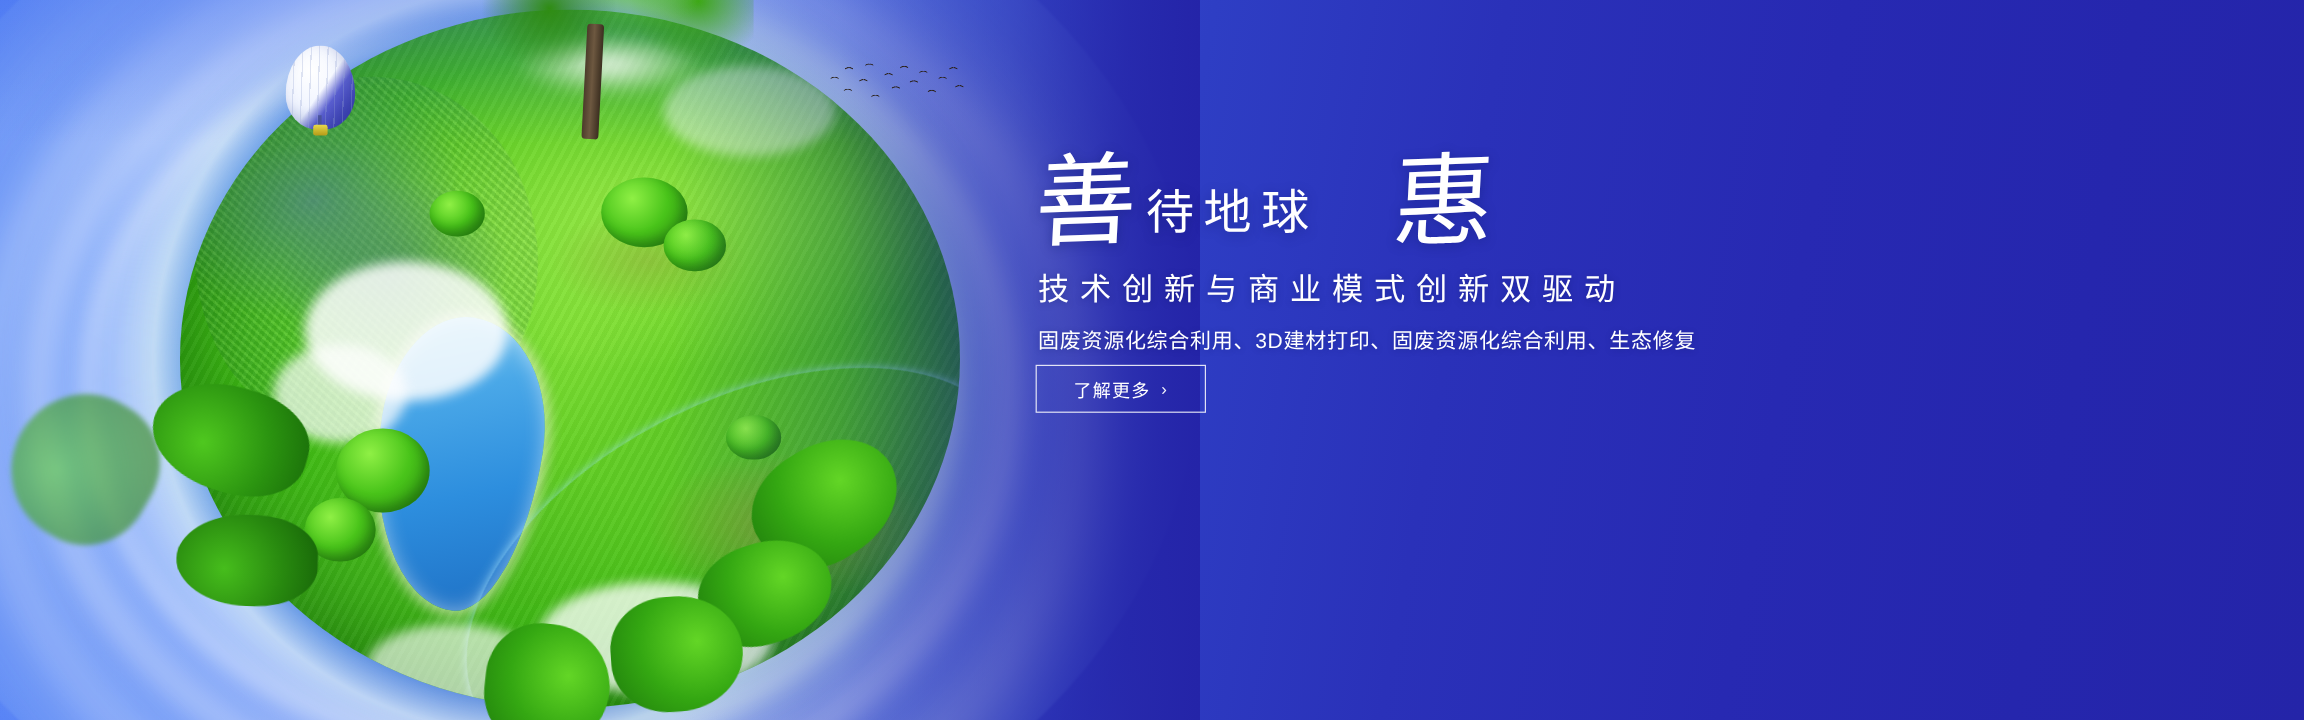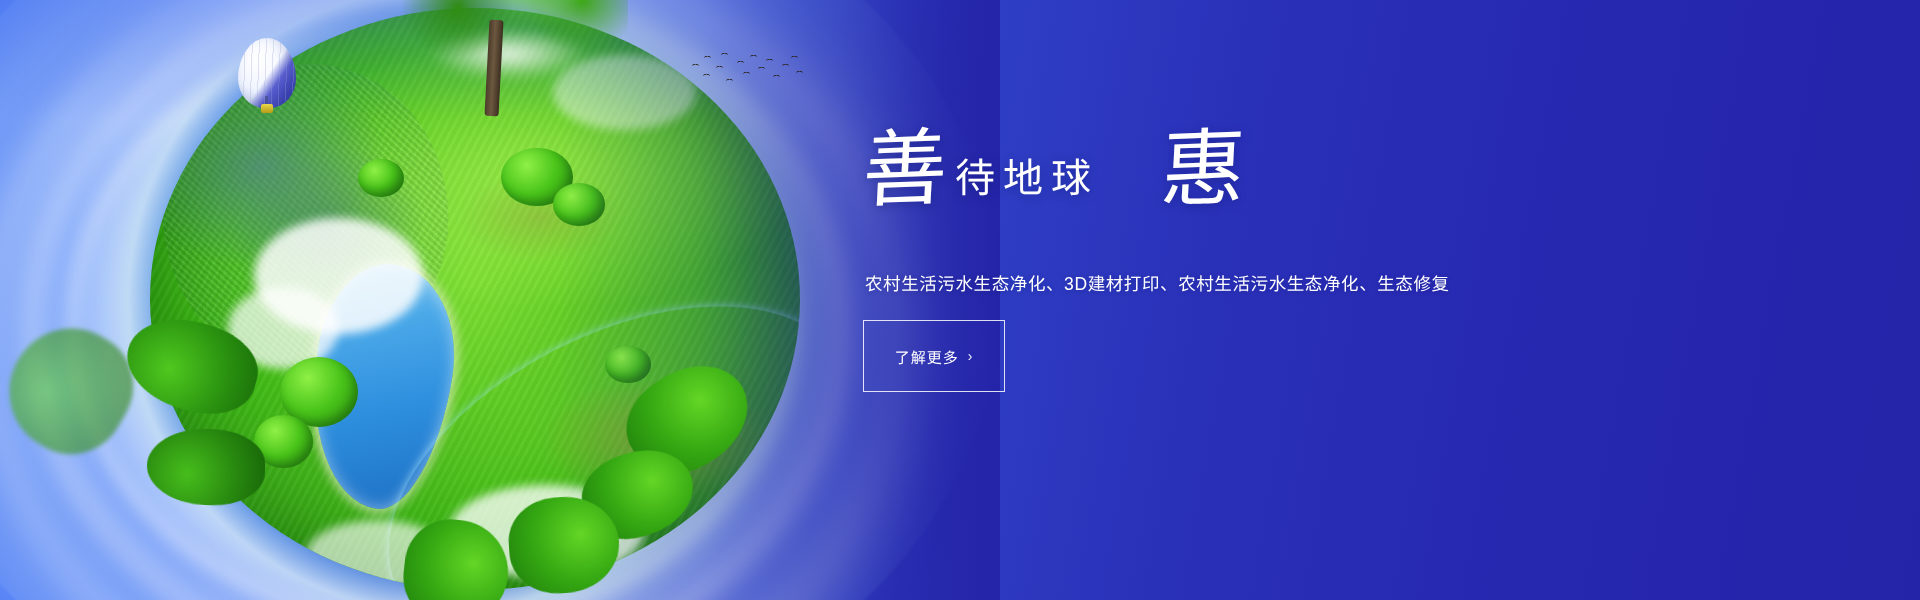--- a/index.html
+++ b/index.html
@@ -236,23 +236,23 @@
     font-family:"Liberation Sans","DejaVu Sans",sans-serif;
     text-shadow:0 1px 6px rgba(10,20,90,.35);white-space:nowrap;
   }
   .desc{
     position:absolute;left:2px;top:272px;
     font-size:17.5px;line-height:1.4;color:#fff;letter-spacing:.6px;
     font-family:"Liberation Sans","DejaVu Sans",sans-serif;
     text-shadow:0 1px 5px rgba(10,20,90,.30);white-space:nowrap;
   }
   .cta{
-    position:absolute;left:0;top:320px;
+    position:absolute;left:0;top:304px;
     display:inline-flex;align-items:center;justify-content:center;gap:9px;
-    width:116px;height:38px;padding:16px 12px;
+    width:116px;height:38px;padding:0 12px;
     border:1px solid rgba(255,255,255,.85);
     background:transparent;color:#fff;
     font-size:15px;letter-spacing:1px;
     font-family:"Liberation Sans","DejaVu Sans",sans-serif;
     cursor:pointer;box-sizing:content-box;text-align:center;
   }
   .cta-arrow{font-size:14px;line-height:1;opacity:.95;}
 </style>
 </head>
 <body>
@@ -335,22 +335,23 @@
 
   <div class="content">
 
     <div class="headline">
       <span class="hl-big">善</span>
       <span class="hl-small">待地球</span>
       <span class="hl-gap"></span>
       <span class="hl-big">惠</span>
     </div>
 
-
-    <div class="desc">农村生活污水生态净化、3D建材打印、农村生活污水生态净化、生态修复</div>
+    <div class="subtitle">技术创新与商业模式创新双驱动</div>
+
+    <div class="desc">固废资源化综合利用、3D建材打印、固废资源化综合利用、生态修复</div>
 
     <button class="cta">
       <span>了解更多</span>
       <span class="cta-arrow">›</span>
     </button>
 
   </div>
 </div>
 
 </body></html>

